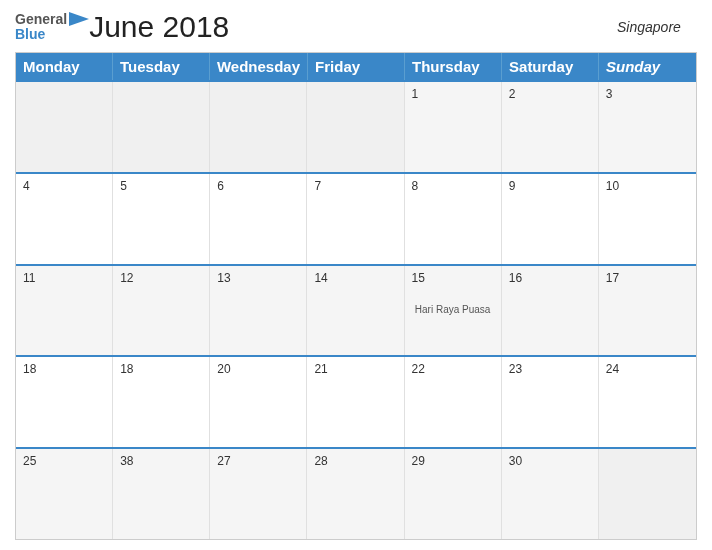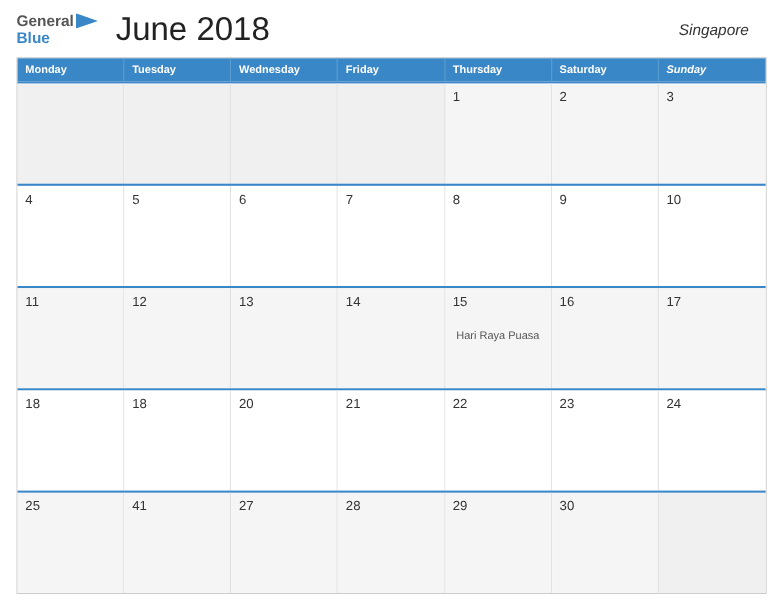--- a/index.html
+++ b/index.html
@@ -15,21 +15,20 @@
       height: 550px;
       padding: 10px 15px;
       display: flex;
       flex-direction: column;
     }
     .header {
       display: flex;
       align-items: center;
       justify-content: space-between;
       margin-bottom: 8px;
-      gap: 16px;
     }
     .logo {
       display: flex;
       align-items: center;
       font-size: 13px;
     }
     .title {
       font-size: 30px;
       font-weight: normal;
       color: #222;
@@ -48,21 +47,21 @@
       flex-direction: column;
       border: 1px solid #ccc;
     }
     .cal-header {
       display: grid;
       grid-template-columns: repeat(7, 1fr);
       background: #3a87c8;
     }
     .cal-header-cell {
       color: #fff;
-      font-size: 10px;
+      font-size: 15px;
       font-weight: bold;
       text-align: left;
       padding: 5px 7px;
       border-right: 1px solid #5a9ed0;
     }
     .cal-header-cell:last-child {
       border-right: none;
       font-style: italic;
     }
     .cal-body {
@@ -236,21 +235,21 @@
         <div class="cal-cell">
           <span class="day-num">24</span>
         </div>
       </div>
 
       <div class="cal-week">
         <div class="cal-cell">
           <span class="day-num">25</span>
         </div>
         <div class="cal-cell">
-          <span class="day-num">41</span>
+          <span class="day-num">38</span>
         </div>
         <div class="cal-cell">
           <span class="day-num">27</span>
         </div>
         <div class="cal-cell">
           <span class="day-num">28</span>
         </div>
         <div class="cal-cell">
           <span class="day-num">29</span>
         </div>

